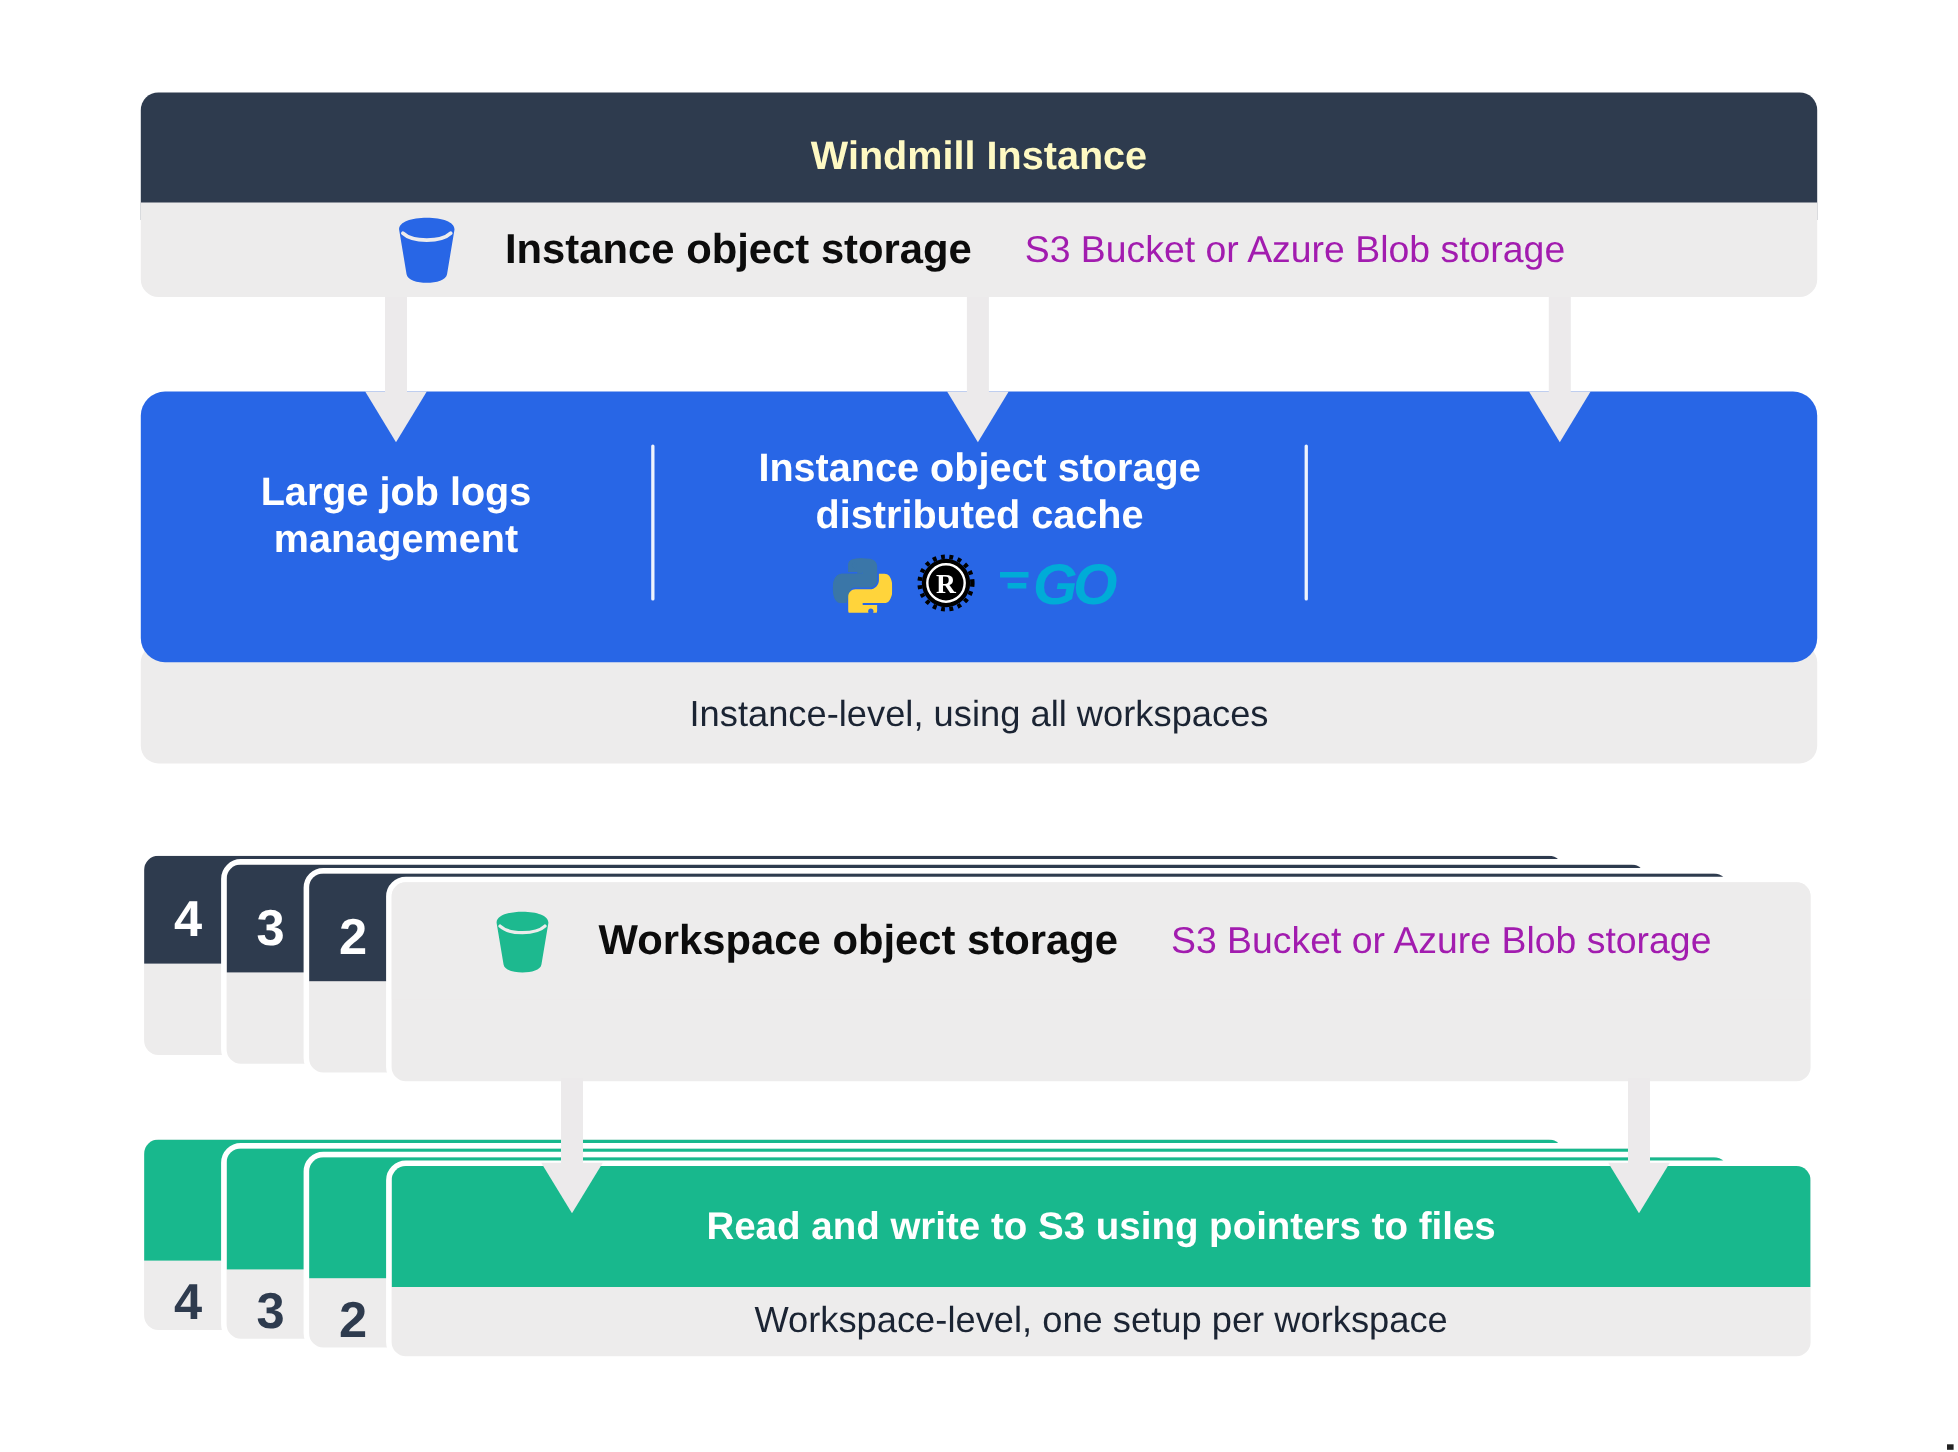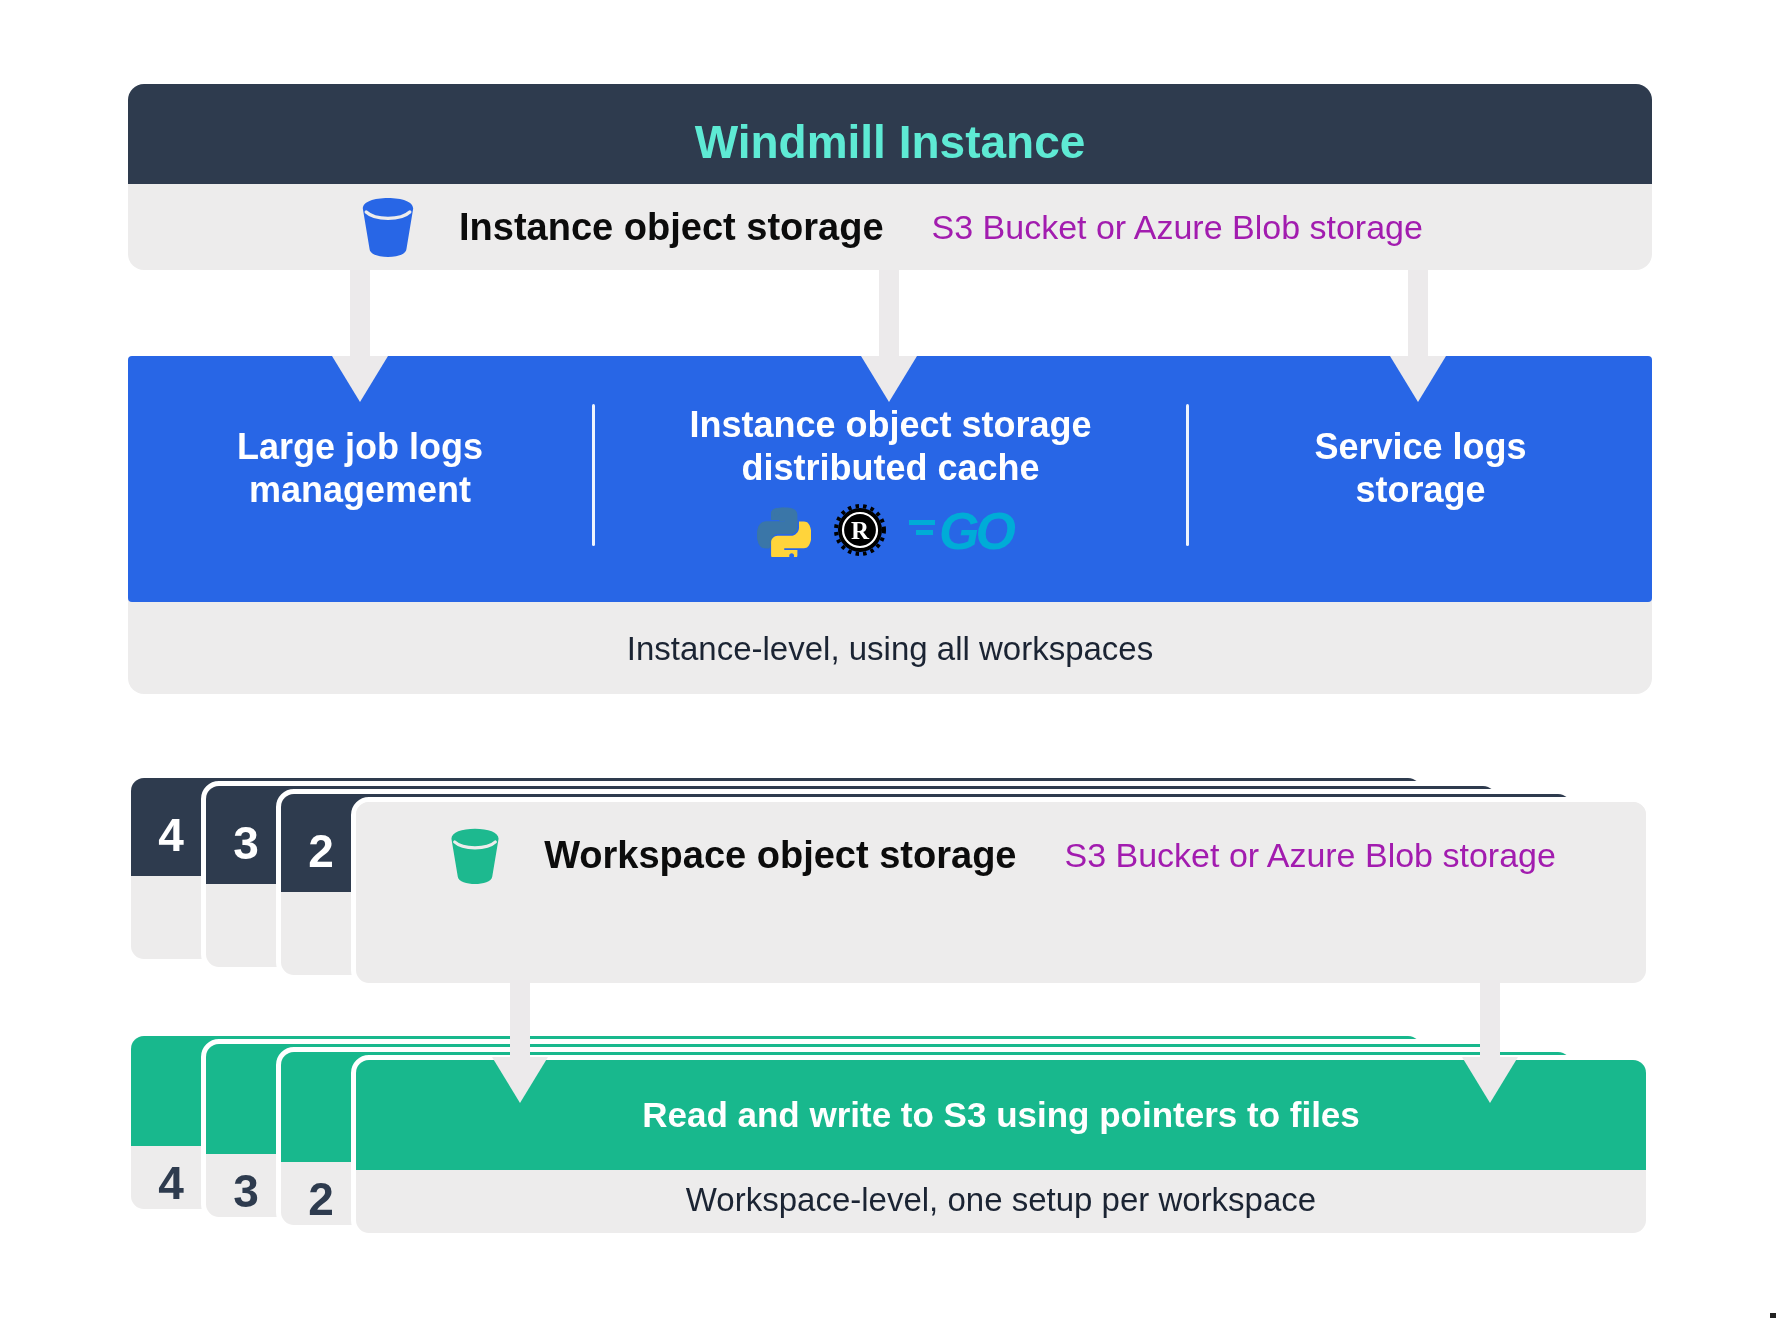--- a/index.html
+++ b/index.html
@@ -7,21 +7,21 @@
     position:relative; width:1780px; height:1320px; background:#ffffff;
     font-family:"Liberation Sans","DejaVu Sans",sans-serif; overflow:hidden;
   }
   .abs { position:absolute; }
 
   
   .inst-header {
     left:128px; top:84px; width:1524px; height:116px;
     background:#2e3b4e; border-radius:16px 16px 0 0;
     display:flex; align-items:center; justify-content:center;
-    color:#5eead4; font-size:46px; font-weight:bold;
+    color:#fef9c3; font-size:36px; font-weight:bold;
   }
   .inst-graybar {
     left:128px; top:184px; width:1524px; height:86px;
     background:#edecec; border-radius:0 0 16px 16px;
     display:flex; align-items:center; justify-content:center;
   }
   .storage-label { font-size:38px; font-weight:bold; color:#0c0c0c; margin-left:40px; }
   .storage-sub   { font-size:34px; color:#a21caf; margin-left:48px; }
 
   .bucket { width:62px; height:62px; flex:0 0 auto; }
@@ -39,21 +39,21 @@
   .arrow1 { left:332px;  top:270px; }
   .arrow2 { left:861px;  top:270px; }
   .arrow3 { left:1390px; top:270px; }
   .a-ws .shaft { height:78px; }
   .a-ws .head  { top:77px; }
   .arrow4 { left:492px;  top:980px; }
   .arrow5 { left:1462px; top:980px; }
 
   .blue-box {
     left:128px; top:356px; width:1524px; height:246px;
-    background:#2866e6; border-radius:4px; z-index:2;
+    background:#2866e6; border-radius:22px; z-index:2;
   }
   .blue-box .divider {
     position:absolute; top:48px; width:3px; height:142px;
     background:rgba(255,255,255,0.92); border-radius:2px;
   }
   .div1 { left:464px; } .div2 { left:1058px; }
   .feature {
     position:absolute; top:0; height:100%;
     display:flex; align-items:center; justify-content:center;
     color:#fff; font-size:36px; font-weight:bold; text-align:center;
@@ -171,22 +171,20 @@
           <text x="27" y="36" text-anchor="middle" font-size="25" font-weight="bold" fill="#fff" font-family="Liberation Serif, DejaVu Serif, serif">R</text>
         </svg>
         <svg width="116" height="54" viewBox="0 0 116 54">
           <rect x="0" y="17" width="26" height="5" fill="#00acd7"></rect>
           <rect x="7" y="27" width="17" height="5" fill="#00acd7"></rect>
           <text x="30" y="46" font-size="52" font-weight="bold" font-style="italic" fill="#00acd7" letter-spacing="-4" font-family="Liberation Sans, DejaVu Sans, sans-serif">GO</text>
         </svg>
       </span>
     </div>
 
-    <div class="feature feat-right">Service logs
-storage</div>
   </div>
 
   <div class="wcard wc4">
     <div class="hd"></div>
     <div class="stack-num-dark">4</div>
   </div>
   <div class="wcard wc3">
     <div class="hd"></div>
     <div class="stack-num-dark">3</div>
   </div>

